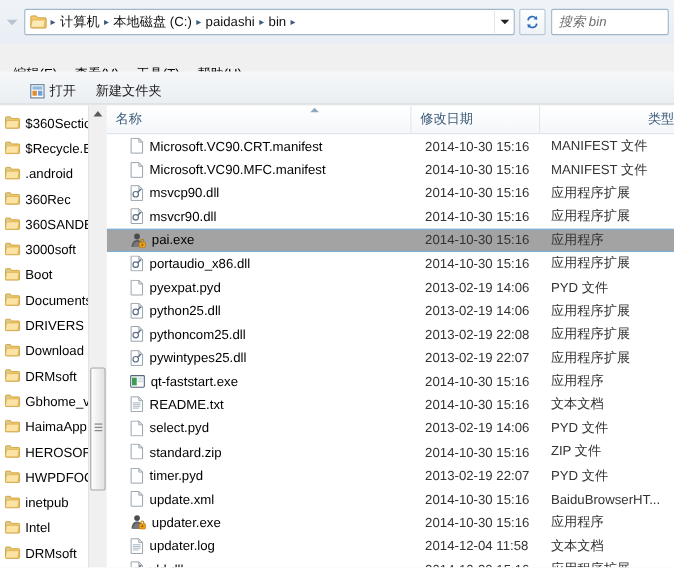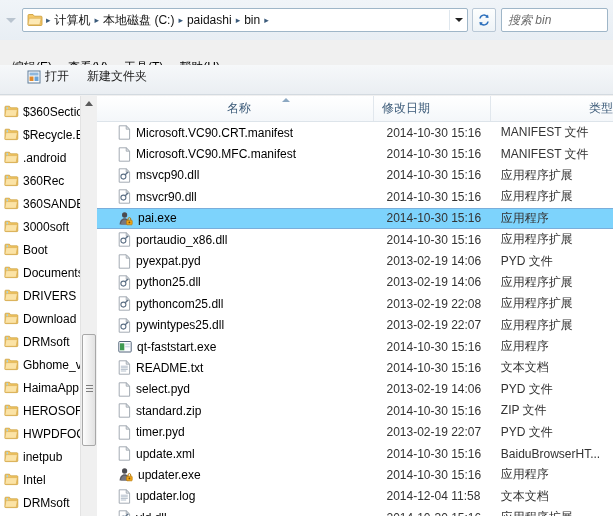--- a/index.html
+++ b/index.html
@@ -123,21 +123,21 @@
     padding: 3px 8px;
     cursor: default;
   }
 
   
   .toolbar {
     position: absolute; left: 0; top: 65px;
     width: 613px; height: 30px;
     background: linear-gradient(to bottom,#f6f8fa 0%, #eaeef2 100%);
     border-bottom: 1px solid #d3dae0;
-    display: flex; align-items: flex-start;
+    display: flex; align-items: flex-end;
     box-sizing: border-box;
     padding-left: 18px;
   }
   .tb-btn {
     display: flex; align-items: center;
     gap: 4px;
     padding: 3px 9px;
     font-size: 12px;
     color: #1a1a1a;
     cursor: default;
@@ -218,41 +218,41 @@
     font-size: 12px;
     color: #3b5a78;
     height: 25px;
     display: flex; align-items: center;
     padding-left: 8px;
     box-sizing: border-box;
     cursor: default;
     position: relative;
   }
   .col-h + .col-h { border-left: 1px solid #e1e7ed; }
-  .col-name { width: 276px; justify-content: center; }
+  .col-name { width: 276px; }
   .col-date { width: 117px; }
   .col-type { width: 123px; justify-content: flex-end; }
   .sort-tri {
     position: absolute; left: 185px; top: 2px;
     width: 0; height: 0;
     border-left: 4px solid transparent;
     border-right: 4px solid transparent;
     border-bottom: 4px solid #8ca8c2;
   }
 
   .rows { position: relative; }
   .row {
     height: 21.4px;
     display: flex; align-items: center;
     cursor: default;
     box-sizing: border-box;
     padding-left: 12px;
   }
   .row.selected {
-    background: #7dd3fc;
+    background: #a3a3a3;
     border-top: 1px solid #7aaedb;
     border-bottom: 1px solid #7aaedb;
   }
   .cell-name {
     width: 276px;
     display: flex; align-items: center;
     padding-left: 9px;
     box-sizing: border-box;
     overflow: hidden;
   }

